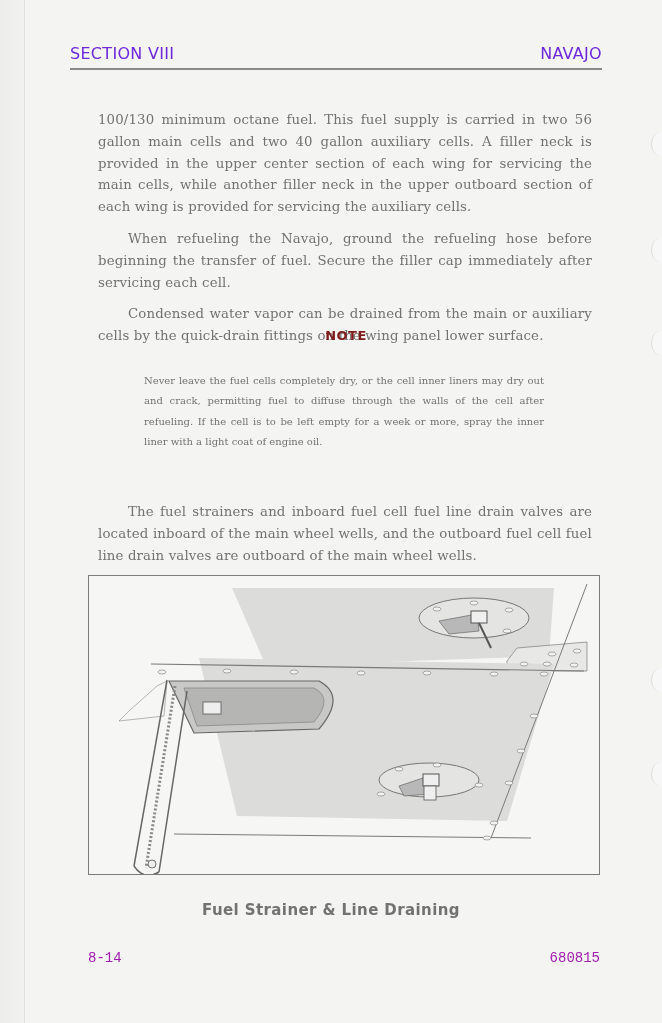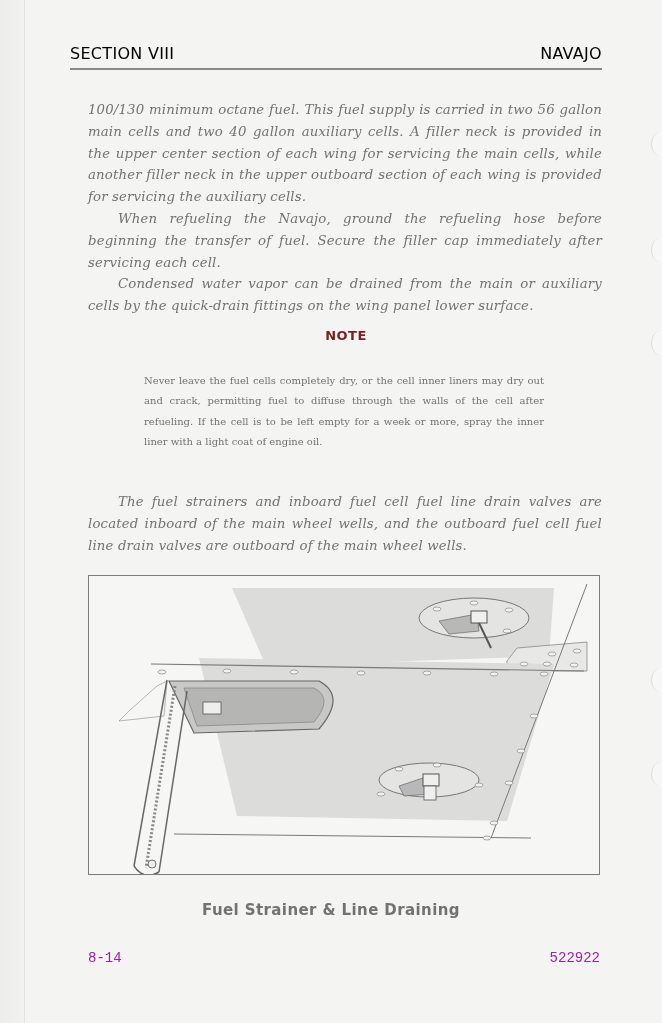--- a/index.html
+++ b/index.html
@@ -14,35 +14,35 @@
       background: linear-gradient(to right, #ededec, #f1f1f0);
       border-right: 1px solid #e2e2e1;
     }
     .hole {
       position: absolute; right: -8px; width: 18px; height: 24px;
       border-radius: 50%; border-left: 1.5px solid #dcdcdc;
       background: #f7f7f7;
     }
     .header {
       position: absolute; left: 70px; top: 44px; width: 532px; height: 24px;
-      font-family: "DejaVu Sans", sans-serif; font-size: 16px; color: #000000;
+      font-family: "DejaVu Sans", sans-serif; font-size: 16px; color: #6d28d9;
       letter-spacing: 0.3px;
     }
     .header .left { position: absolute; left: 0; top: 0; }
     .header .right { position: absolute; right: 0; top: 0; text-align: center; }
     .header-rule {
       position: absolute; left: 70px; top: 68px; width: 532px; height: 2px;
       background: #8a8a8a;
     }
     .body-text {
       position: absolute; left: 88px; width: 514px;
       font-size: 13.3px; line-height: 21.8px; text-align: justify;
       color: #727272; letter-spacing: 0.15px;
     }
-    .body-text p { margin: 0; font-style: italic; }
+    .body-text p { margin: 10px; }
     .indent { text-indent: 30px; }
     .note-title {
       position: absolute; left: 0; width: 662px; top: 328px; text-align: center;
       font-family: "DejaVu Sans", sans-serif; font-weight: bold; font-size: 13px;
       color: #7f1d1d; letter-spacing: 0.5px; margin-left: 15px;
     }
     .note-text {
       position: absolute; left: 144px; width: 400px; top: 371px;
       font-size: 10px; line-height: 20.3px; text-align: justify;
       color: #727272;
@@ -158,13 +158,13 @@
       <path d="M45,290 Q55,305 70,296" fill="none" stroke="#666" stroke-width="1.5"></path>
       <line x1="86" y1="110" x2="57" y2="292" stroke="#888" stroke-width="3" stroke-dasharray="2,2"></line>
       <circle cx="63" cy="288" r="4" fill="#eee" stroke="#555" stroke-width="0.8"></circle>
     </g>
   </svg>
 </div>
 
 <div class="caption">Fuel Strainer &amp; Line Draining</div>
 
 <div class="footer-left">8-14</div>
-<div class="footer-right">522922</div>
+<div class="footer-right">680815</div>
 
 </body></html>

